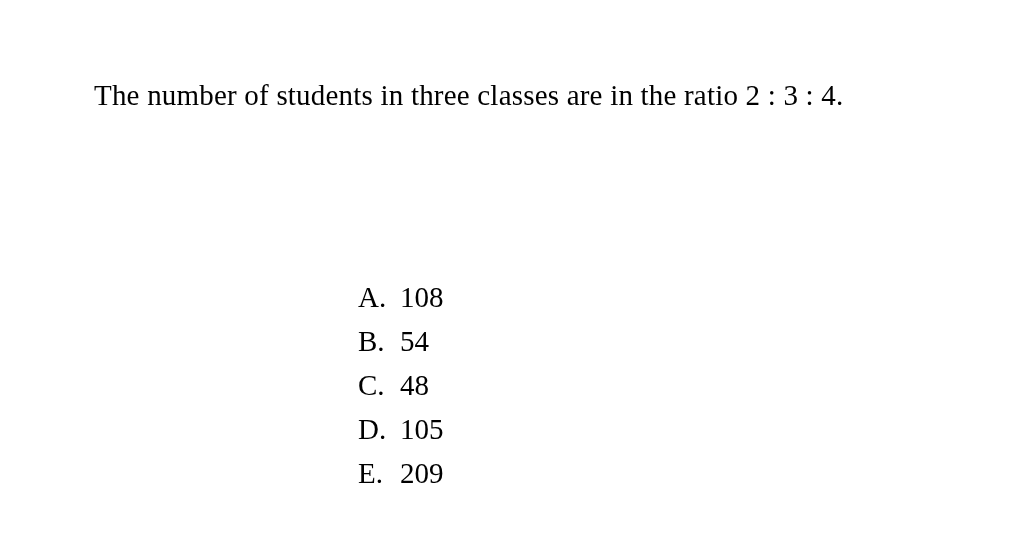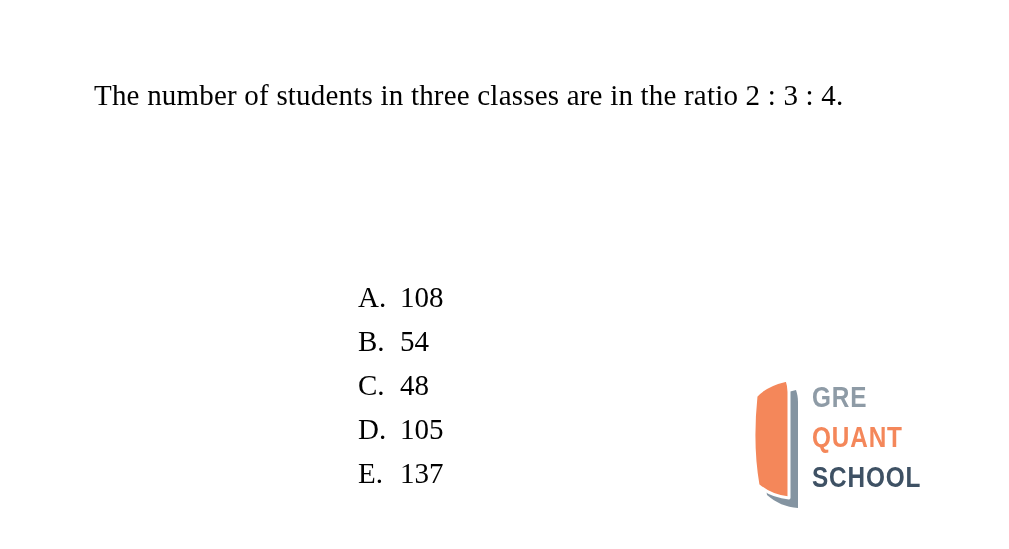--- a/index.html
+++ b/index.html
@@ -106,29 +106,18 @@
     <div class="option">
       <span class="opt-label">C.</span>
       <span class="opt-value">48</span>
     </div>
     <div class="option">
       <span class="opt-label">D.</span>
       <span class="opt-value">105</span>
     </div>
     <div class="option">
       <span class="opt-label">E.</span>
-      <span class="opt-value">137</span>
+      <span class="opt-value">209</span>
     </div>
   </div>
 
-  <div class="logo">
-    <svg class="logo-book" width="56" height="128" viewBox="0 0 56 128" aria-hidden="true">
-      <path class="book-back" transform="translate(9,10)" d="M 37 0 C 24 3 12 9 6 16 C 3 45 3 76 8 105 C 17 113 27 117 39 118 L 39 12 C 39 7 38 3 37 0 Z"></path>
-      <path class="book-front" d="M 37 0 C 24 3 12 9 6 16 C 3 45 3 76 8 105 C 17 113 27 117 39 118 L 39 12 C 39 7 38 3 37 0 Z"></path>
-    </svg>
-    <div class="logo-text">
-      <div class="logo-line logo-gre">GRE</div>
-      <div class="logo-line logo-quant">QUANT</div>
-      <div class="logo-line logo-school">SCHOOL</div>
-    </div>
-  </div>
 
 </div>
 
 </body></html>

